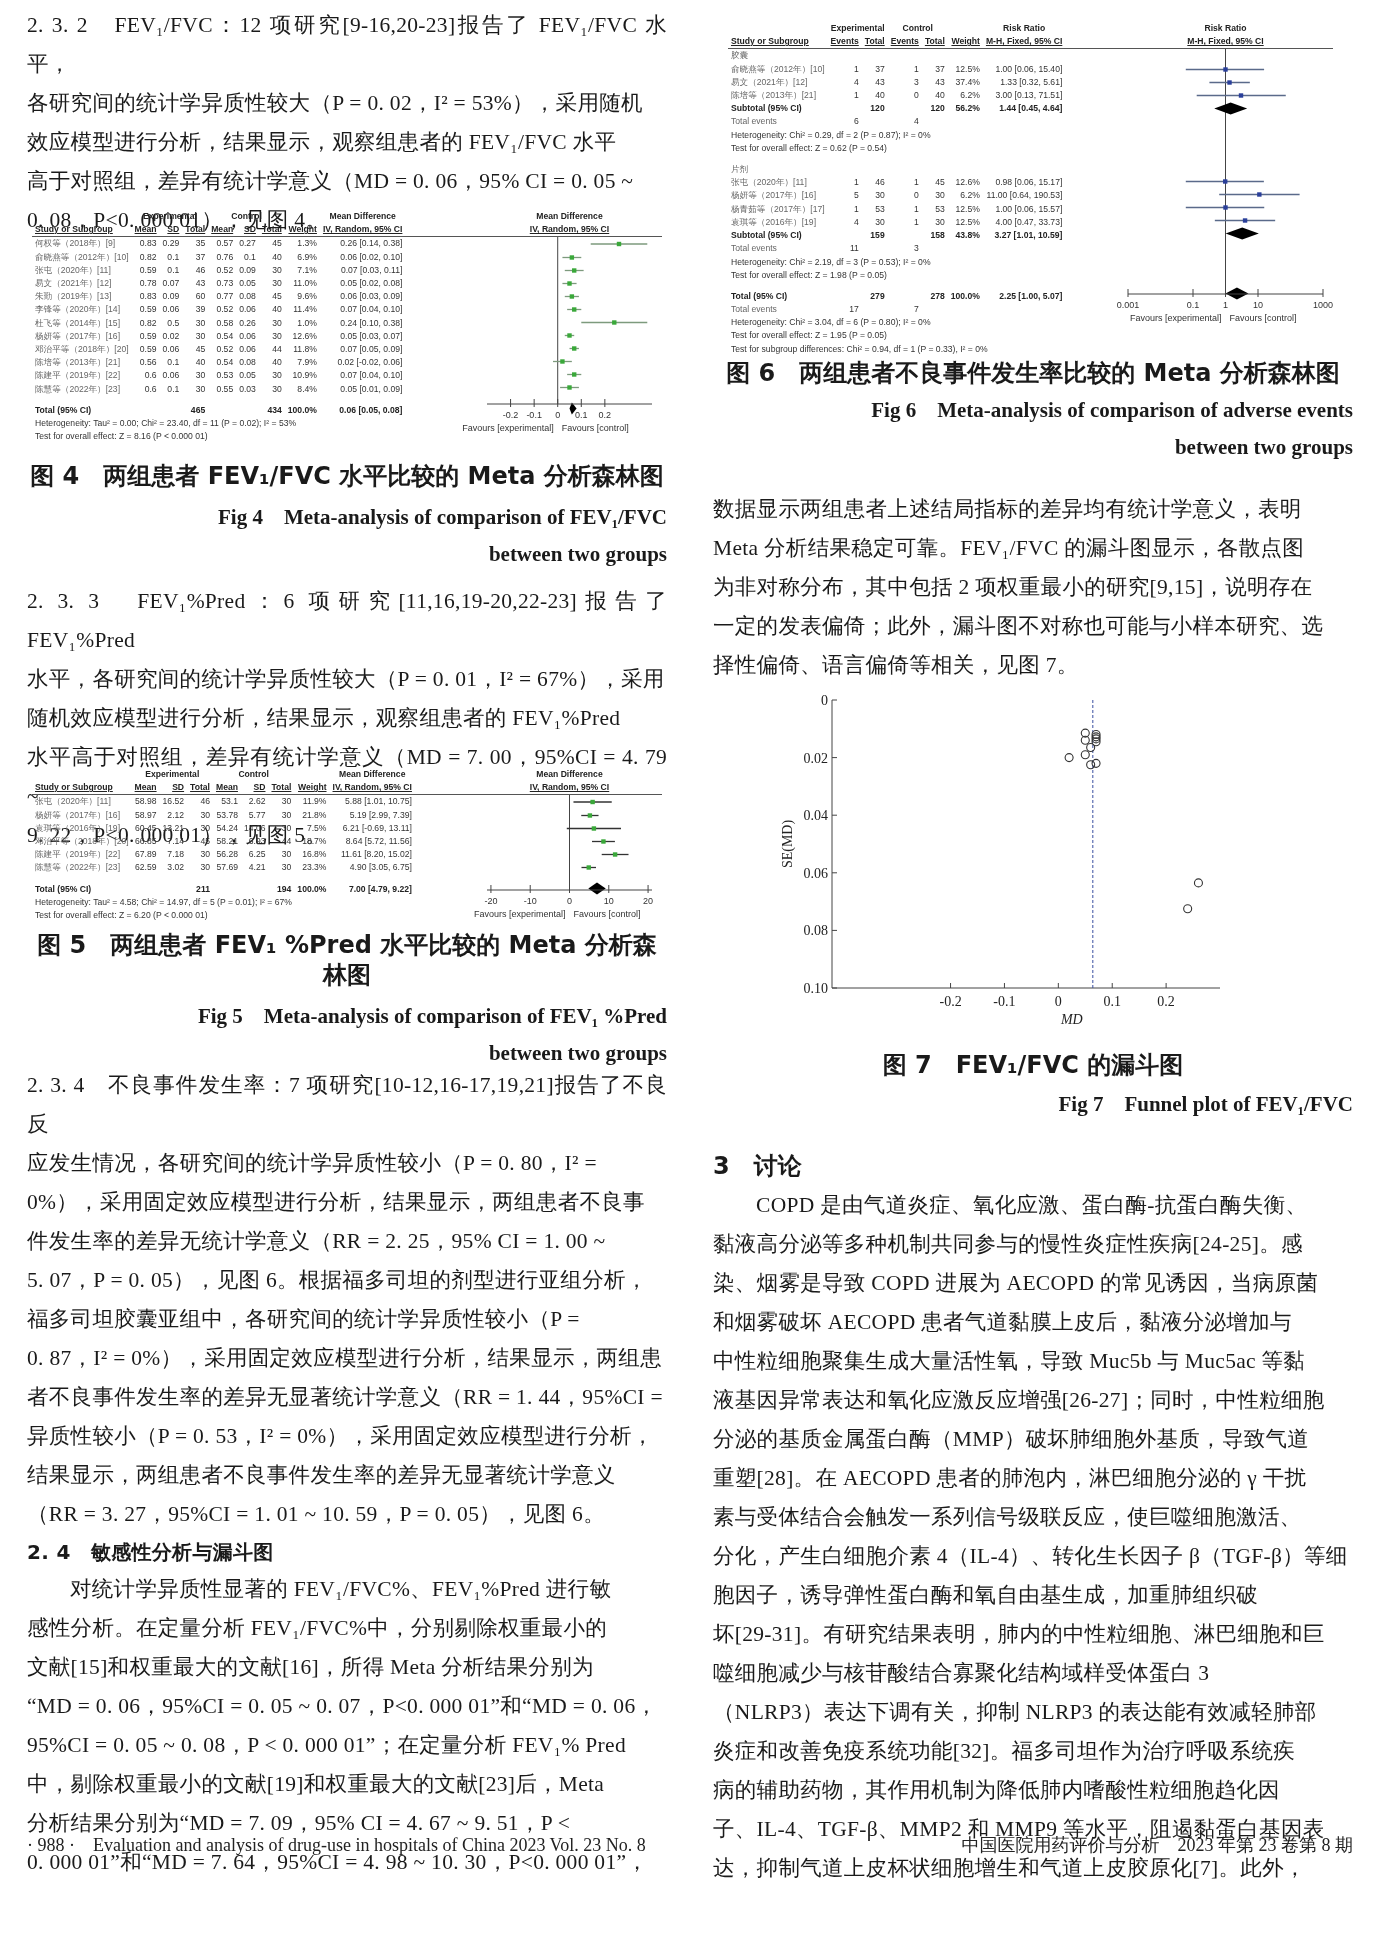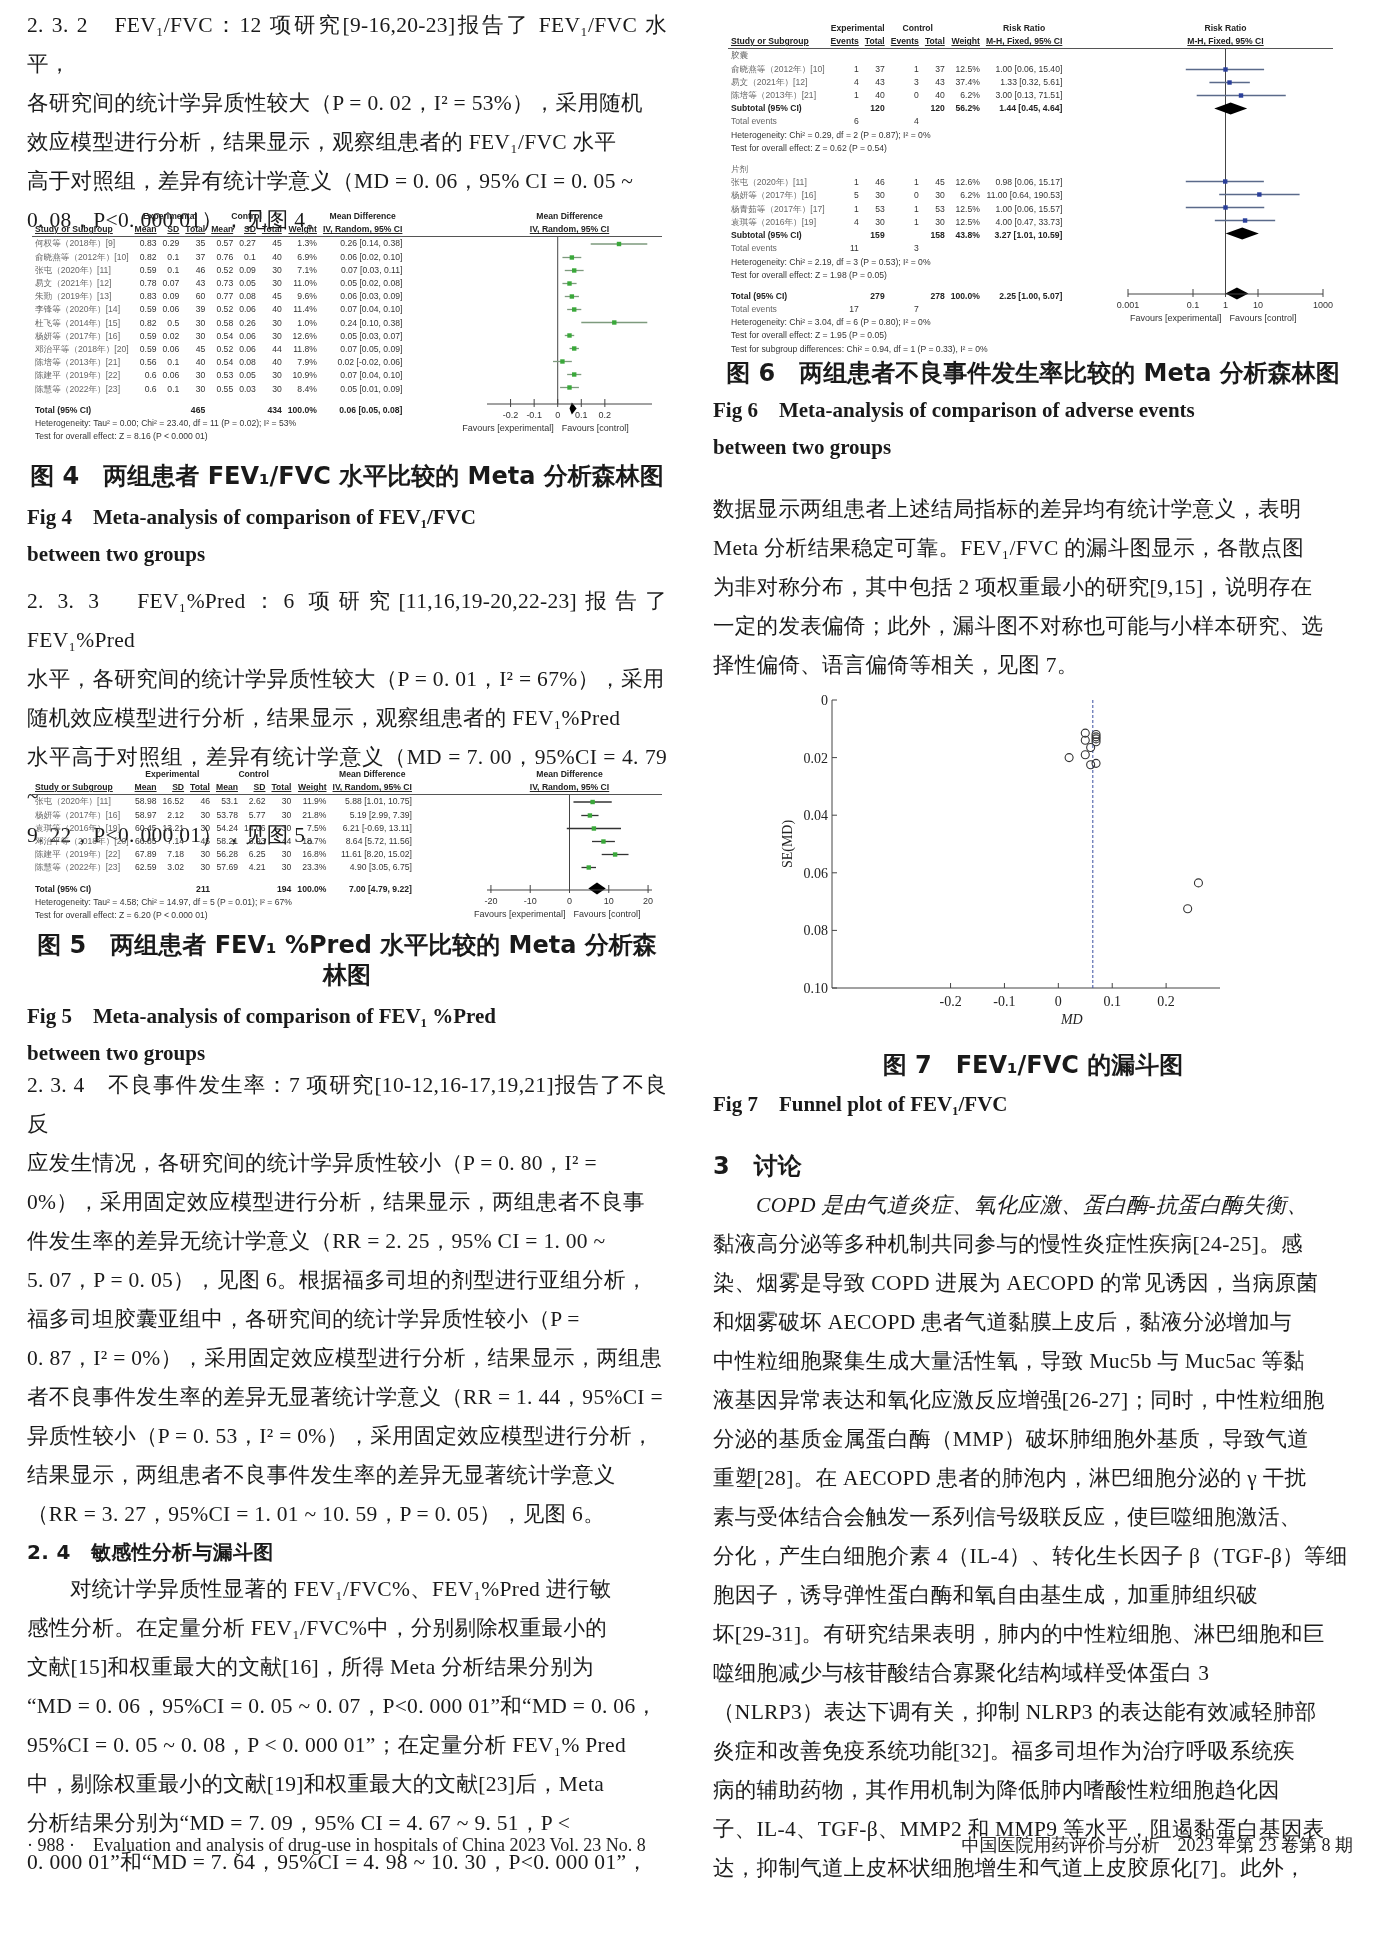--- a/index.html
+++ b/index.html
@@ -3,21 +3,21 @@
 <meta charset="utf-8">
 <style>
   * { box-sizing: border-box; margin: 0; padding: 0; }
   html, body { width: 1375px; height: 1940px; background: #ffffff; overflow: hidden; }
   body { position: relative; font-family: "Liberation Serif", "DejaVu Serif", serif; color: #1a1a1a; }
   .col { position: absolute; top: 0; }
   .col-left { left: 27px; width: 640px; }
   .col-right { left: 713px; width: 640px; }
   .para { font-size: 21.5px; line-height: 39px; text-align: justify; letter-spacing: 0.3px; }
   .cap-cn { font-family: "DejaVu Sans", sans-serif; font-weight: bold; font-size: 24px; text-align: center; line-height: 30px; }
-  .cap-en { font-family: "Liberation Serif", serif; font-weight: bold; font-size: 21px; text-align: left; line-height: 37px; }
+  .cap-en { font-family: "Liberation Serif", serif; font-weight: bold; font-size: 21px; text-align: right; line-height: 37px; }
   .h2 { font-family: "DejaVu Sans", sans-serif; font-weight: bold; font-size: 20px; line-height: 36px; }
   .h1 { font-family: "DejaVu Sans", sans-serif; font-weight: bold; font-size: 24px; line-height: 40px; }
 
   
   .fp { position: absolute; font-family: "Liberation Sans", "DejaVu Sans", sans-serif; color: #333; }
   .fp table { border-collapse: collapse; font-size: 8.6px; }
   .fp td, .fp th { padding: 0 3px; white-space: nowrap; text-align: right; height: 13.2px; line-height: 13.2px; }
   .fp th { font-weight: bold; color: #222; }
   .fp td.study, .fp th.study { text-align: left; }
   .fp td.study { color: #666; }
@@ -686,21 +686,21 @@
   </div>
 
   <div style="position:absolute; top:1050px; width:640px;">
     <div class="cap-cn">图 7　FEV₁/FVC 的漏斗图</div>
     <div class="cap-en" style="margin-top:6px;">Fig 7　Funnel plot of FEV₁/FVC</div>
   </div>
 
   <div style="position:absolute; top:1146px; width:640px;">
     <div class="h1">3　讨论</div>
     <div class="para">
-      <div style="text-indent:43px;font-style:italic;">COPD 是由气道炎症、氧化应激、蛋白酶-抗蛋白酶失衡、</div>
+      <div style="text-indent:43px;">COPD 是由气道炎症、氧化应激、蛋白酶-抗蛋白酶失衡、</div>
       <div>黏液高分泌等多种机制共同参与的慢性炎症性疾病[24-25]。感</div>
       <div>染、烟雾是导致 COPD 进展为 AECOPD 的常见诱因，当病原菌</div>
       <div>和烟雾破坏 AECOPD 患者气道黏膜上皮后，黏液分泌增加与</div>
       <div>中性粒细胞聚集生成大量活性氧，导致 Muc5b 与 Muc5ac 等黏</div>
       <div>液基因异常表达和氧化应激反应增强[26-27]；同时，中性粒细胞</div>
       <div>分泌的基质金属蛋白酶（MMP）破坏肺细胞外基质，导致气道</div>
       <div>重塑[28]。在 AECOPD 患者的肺泡内，淋巴细胞分泌的 γ 干扰</div>
       <div>素与受体结合会触发一系列信号级联反应，使巨噬细胞激活、</div>
       <div>分化，产生白细胞介素 4（IL-4）、转化生长因子 β（TGF-β）等细</div>
       <div>胞因子，诱导弹性蛋白酶和氧自由基生成，加重肺组织破</div>

